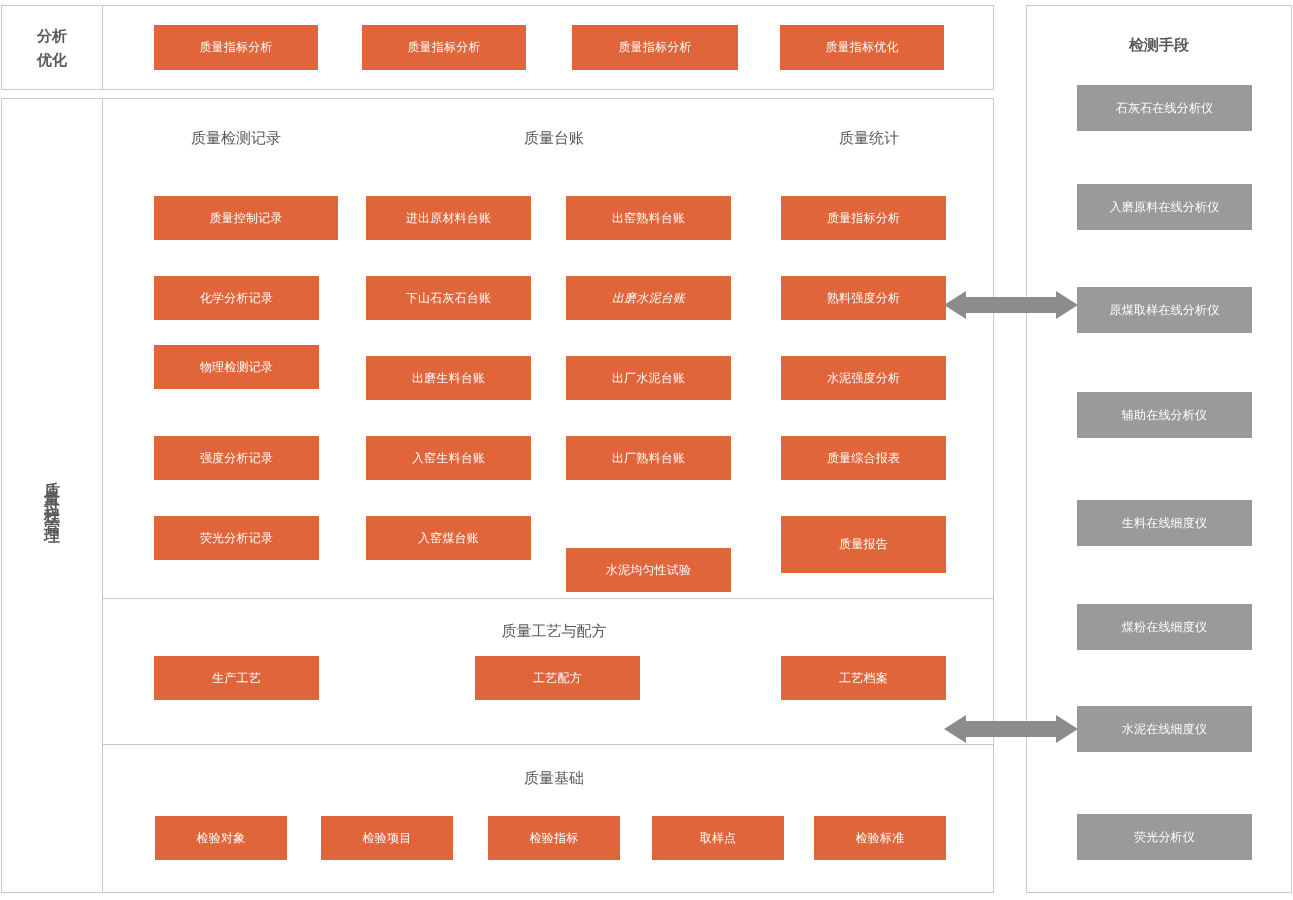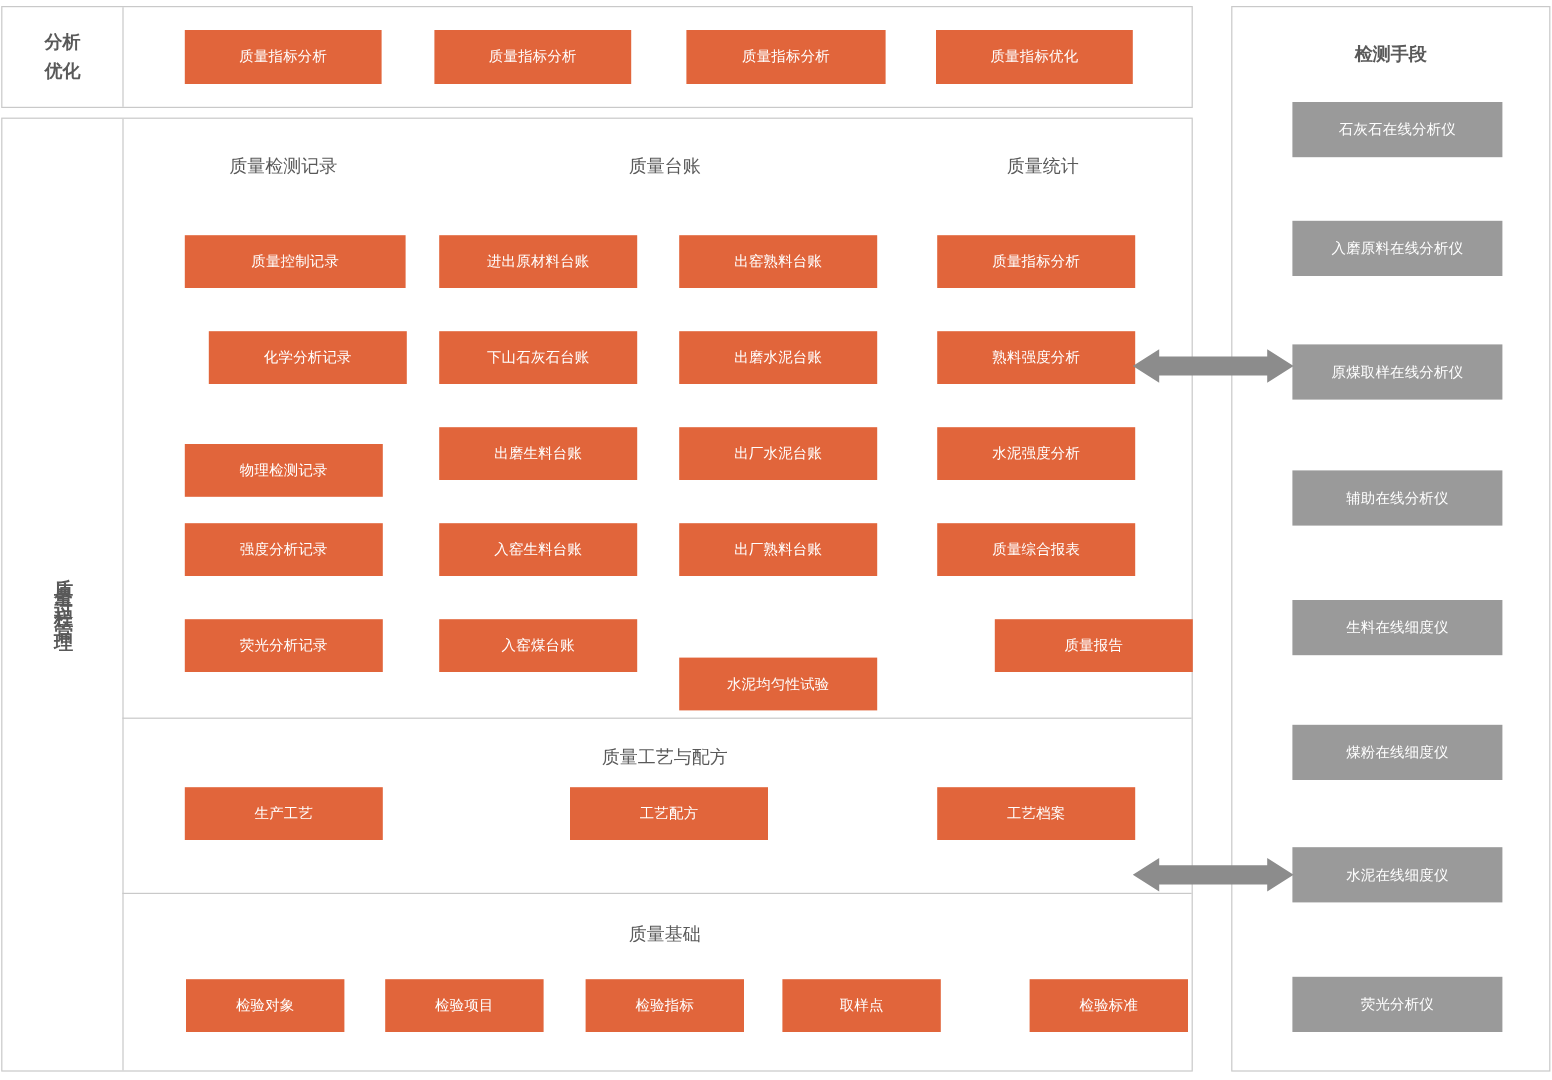--- a/index.html
+++ b/index.html
@@ -145,60 +145,60 @@
 
     <div class="left-label" id="main-left-label">
       <span class="vert-text">质量过程管理</span>
     </div>
 
     <div class="caption centered" style="left:234px; top:30px;">质量检测记录</div>
     <div class="caption centered" style="left:552px; top:30px;">质量台账</div>
     <div class="caption centered" style="left:867px; top:30px;">质量统计</div>
 
     <div class="box orange" style="left:152px; top:97px;  width:184px; height:44px;">质量控制记录</div>
-    <div class="box orange" style="left:152px; top:177px; width:165px; height:44px;margin-left:20px;">化学分析记录</div>
-    <div class="box orange" style="left:152px; top:271px; width:165px; height:44px;">物理检测记录</div>
+    <div class="box orange" style="left:152px; top:177px; width:165px; height:44px;">化学分析记录</div>
+    <div class="box orange" style="left:152px; top:246px; width:165px; height:44px;">物理检测记录</div>
     <div class="box orange" style="left:152px; top:337px; width:165px; height:44px;">强度分析记录</div>
     <div class="box orange" style="left:152px; top:417px; width:165px; height:44px;">荧光分析记录</div>
 
     <div class="box orange" style="left:364px; top:97px;  width:165px; height:44px;">进出原材料台账</div>
     <div class="box orange" style="left:364px; top:177px; width:165px; height:44px;">下山石灰石台账</div>
     <div class="box orange" style="left:364px; top:257px; width:165px; height:44px;">出磨生料台账</div>
     <div class="box orange" style="left:364px; top:337px; width:165px; height:44px;">入窑生料台账</div>
     <div class="box orange" style="left:364px; top:417px; width:165px; height:44px;">入窑煤台账</div>
 
     <div class="box orange" style="left:564px; top:97px;  width:165px; height:44px;">出窑熟料台账</div>
-    <div class="box orange" style="left:564px; top:177px; width:165px; height:44px;">出磨水泥台账</div>
+    <div class="box orange" style="left:564px; top:177px; width:165px; height:44px;font-style:italic;">出磨水泥台账</div>
     <div class="box orange" style="left:564px; top:257px; width:165px; height:44px;">出厂水泥台账</div>
     <div class="box orange" style="left:564px; top:337px; width:165px; height:44px;">出厂熟料台账</div>
     <div class="box orange" style="left:564px; top:417px; width:165px; height:44px;margin-top:32px;">水泥均匀性试验</div>
 
     <div class="box orange" style="left:779px; top:97px;  width:165px; height:44px;">质量指标分析</div>
     <div class="box orange" style="left:779px; top:177px; width:165px; height:44px;">熟料强度分析</div>
     <div class="box orange" style="left:779px; top:257px; width:165px; height:44px;">水泥强度分析</div>
     <div class="box orange" style="left:779px; top:337px; width:165px; height:44px;">质量综合报表</div>
-    <div class="box orange" style="left:779px; top:417px; width:165px; height:44px;margin-left:48px;">质量报告</div>
+    <div class="box orange" style="left:779px; top:417px; width:165px; height:57px;">质量报告</div>
 
     <div class="hdivider" style="top:499px;"></div>
 
     <div class="caption centered" style="left:552px; top:523px;">质量工艺与配方</div>
 
     <div class="box orange" style="left:152px; top:557px; width:165px; height:44px;">生产工艺</div>
     <div class="box orange" style="left:473px; top:557px; width:165px; height:44px;">工艺配方</div>
     <div class="box orange" style="left:779px; top:557px; width:165px; height:44px;">工艺档案</div>
 
     <div class="hdivider" style="top:645px;"></div>
 
     <div class="caption centered" style="left:552px; top:670px;">质量基础</div>
 
     <div class="box orange" style="left:153px; top:717px; width:132px; height:44px;">检验对象</div>
     <div class="box orange" style="left:319px; top:717px; width:132px; height:44px;">检验项目</div>
     <div class="box orange" style="left:486px; top:717px; width:132px; height:44px;">检验指标</div>
     <div class="box orange" style="left:650px; top:717px; width:132px; height:44px;">取样点</div>
-    <div class="box orange" style="left:856px; top:717px; width:132px; height:44px;">检验标准</div>
+    <div class="box orange" style="left:812px; top:717px; width:132px; height:44px;">检验标准</div>
   </div>
 
   <div class="panel" id="right-panel">
     <div id="sidebar-title">检测手段</div>
 
     <div class="box gray" style="left:50px; top:79px;  width:175px; height:46px;">石灰石在线分析仪</div>
     <div class="box gray" style="left:50px; top:178px; width:175px; height:46px;">入磨原料在线分析仪</div>
     <div class="box gray" style="left:50px; top:386px; width:175px; height:46px;">辅助在线分析仪</div>
     <div class="box gray" style="left:50px; top:281px; width:175px; height:46px;">原煤取样在线分析仪</div>
     <div class="box gray" style="left:50px; top:494px; width:175px; height:46px;">生料在线细度仪</div>

